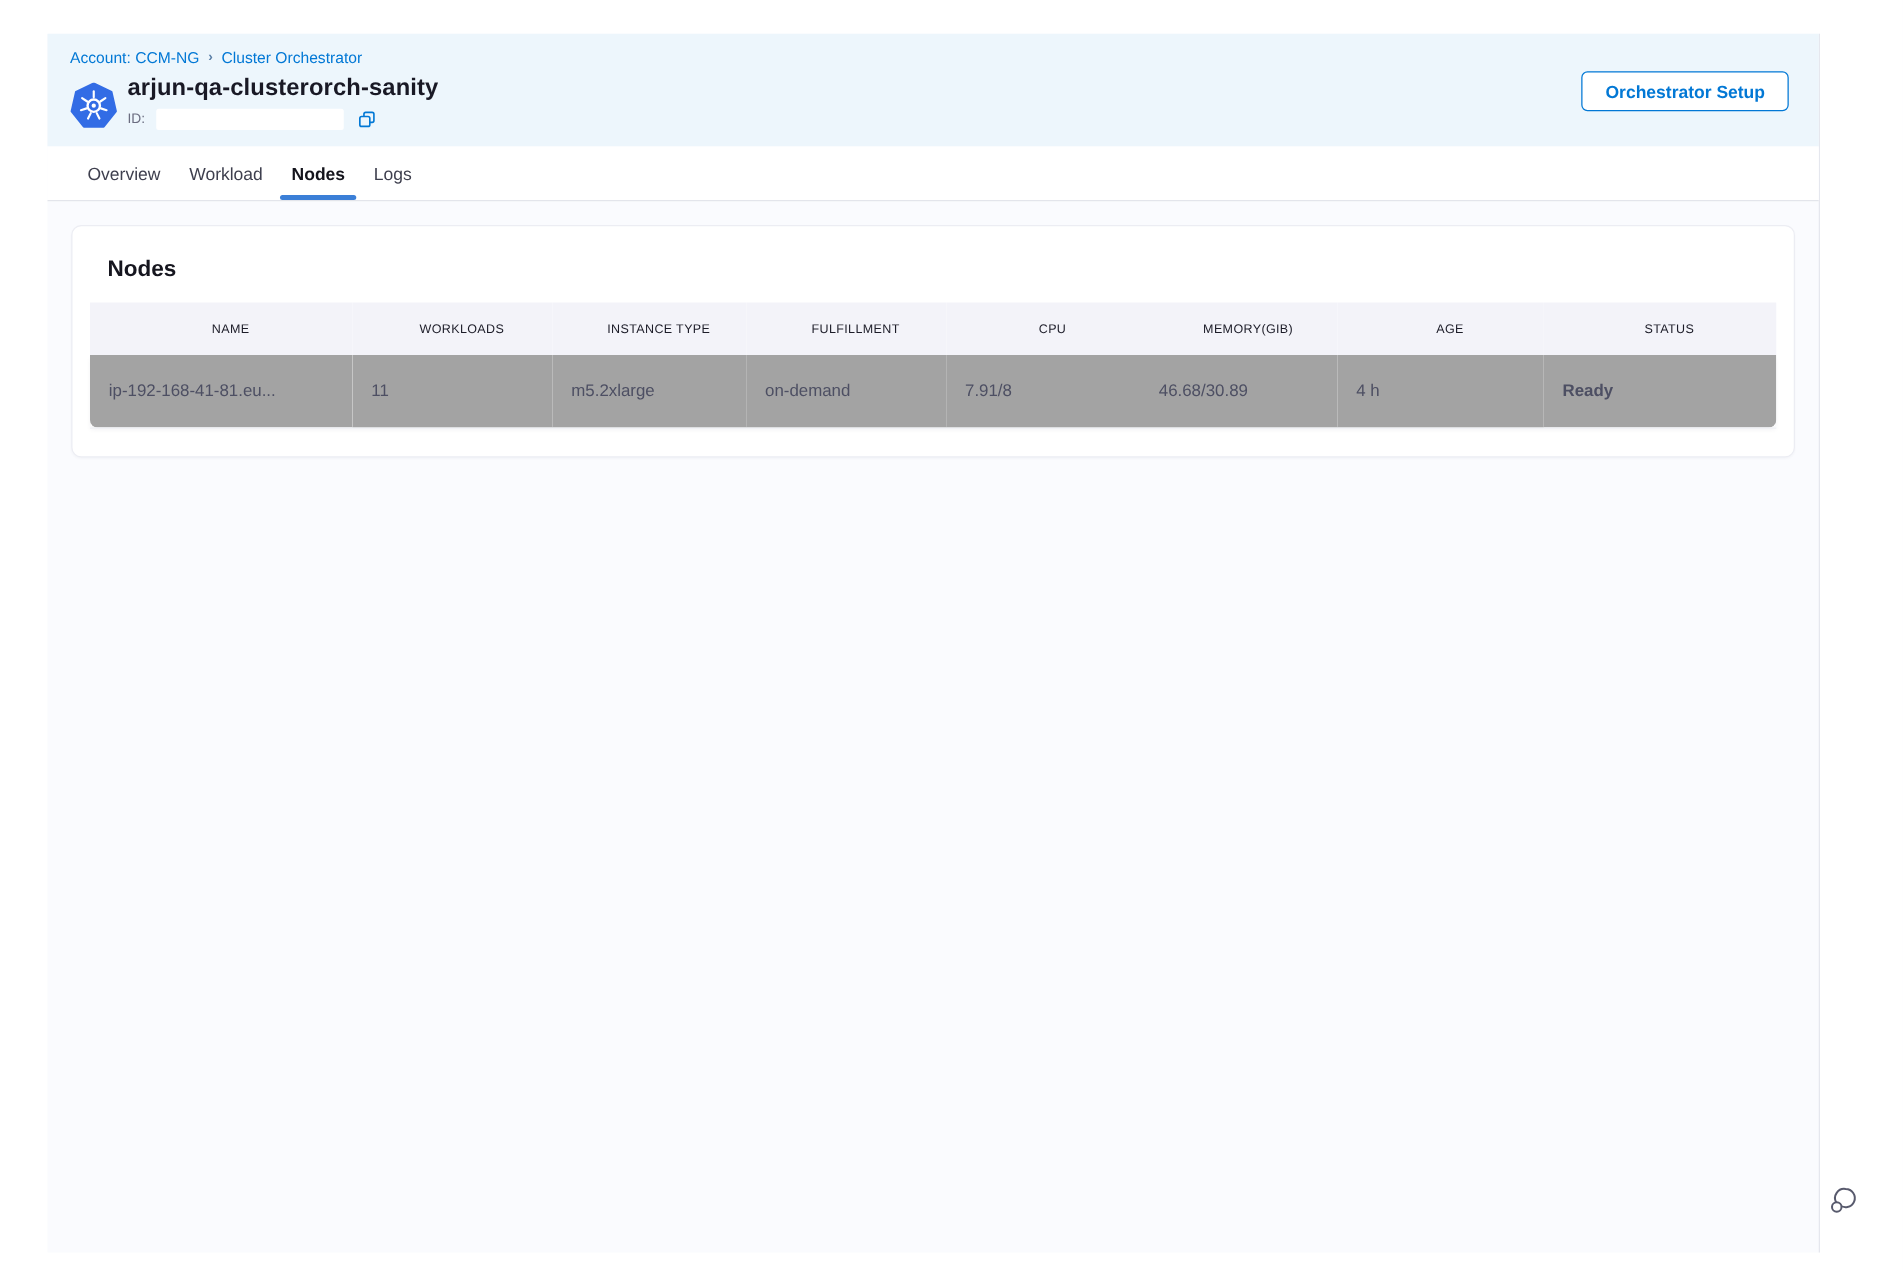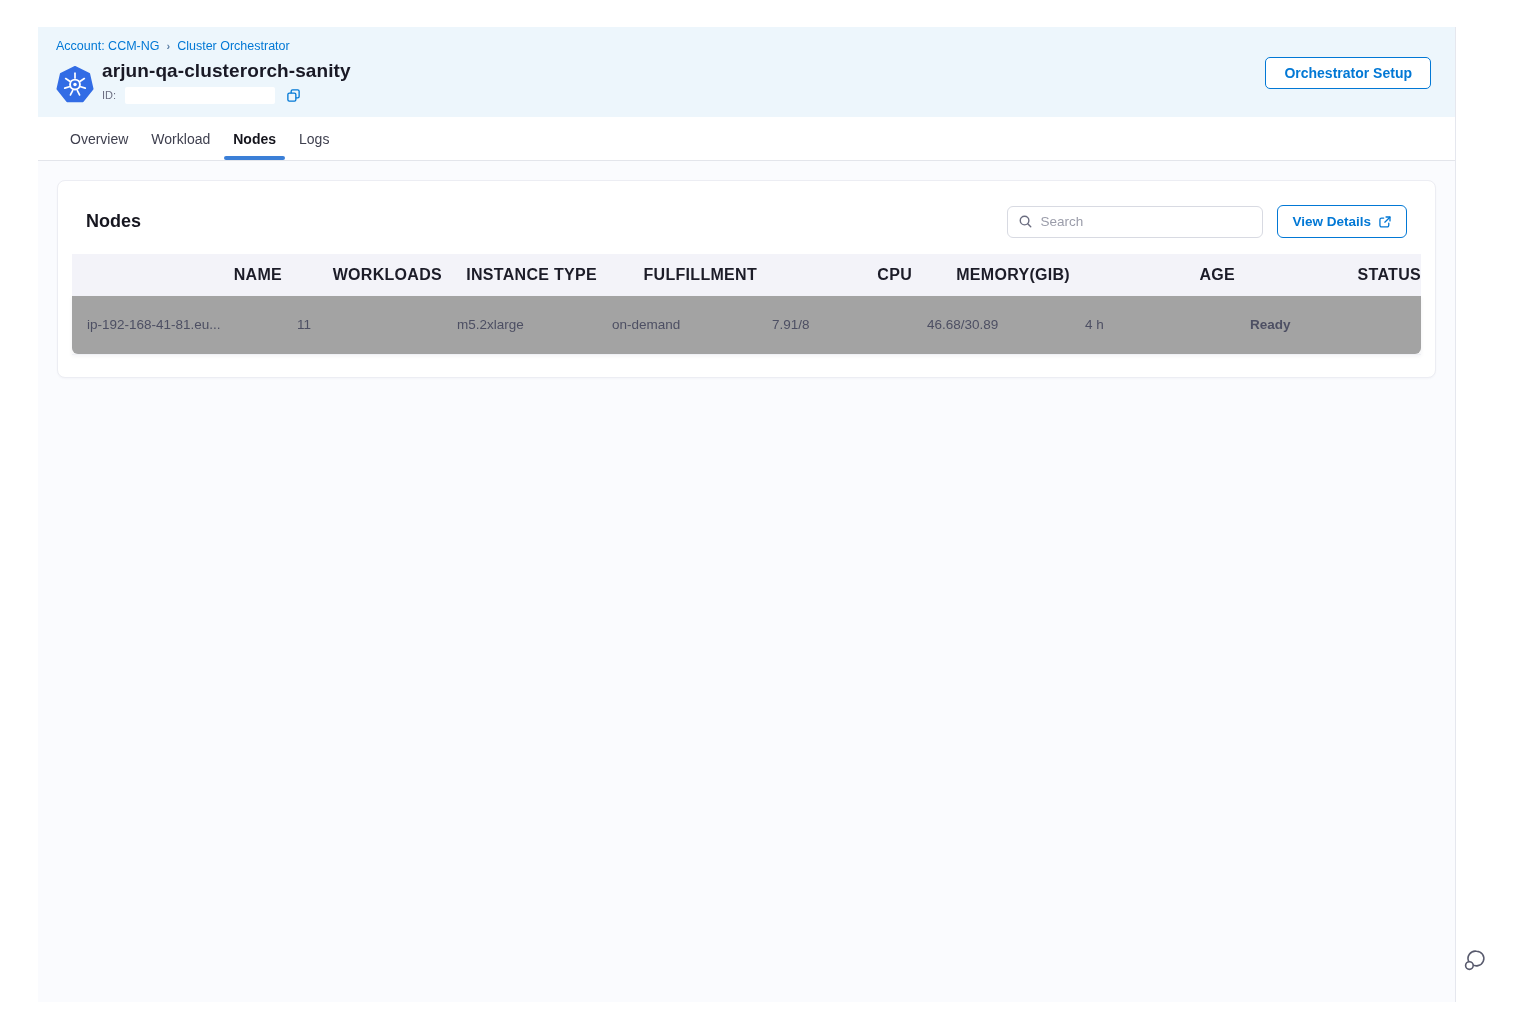--- a/index.html
+++ b/index.html
@@ -71,21 +71,21 @@
     display:flex; align-items:center; gap:7px; height:33px; padding:0 14px;
     background:#ffffff; border:1.5px solid #0278d5; border-radius:6px;
     color:#0278d5; font-weight:bold; font-size:13.5px; cursor:pointer;
     font-family:"Liberation Sans", sans-serif;
   }
 
   
   .node-table { width:100%; border-collapse:collapse; table-layout:fixed; }
   .node-table thead tr { background:#f3f3f9; height:42px; }
   .node-table th {
-    text-align:right; font-size:16px; font-weight:bold; color:#1c1c28;
+    text-align:center; font-size:10px; font-weight:normal; color:#1c1c28;
     letter-spacing:0.3px; padding-left:15px; text-transform:uppercase;
   }
   .node-table tbody tr {
     background:#a3a3a3; height:58px;
     box-shadow:0 2px 4px rgba(40,41,61,0.06);
   }
   .node-table td {
     font-size:13.5px; color:#4d4f63; padding-left:15px;
     border-bottom:1px solid #f0f1f5;
   }
@@ -147,37 +147,20 @@
     <div class="tab">Overview</div>
     <div class="tab">Workload</div>
     <div class="tab active">Nodes</div>
     <div class="tab">Logs</div>
   </div>
 
   <div class="content">
     <div class="card">
       <div class="card-head">
         <div class="card-title">Nodes</div>
-        <div class="card-head-right">
-          <div class="search-box">
-            <svg width="15" height="15" viewBox="0 0 16 16">
-              <circle cx="7" cy="7" r="4.6" fill="none" stroke="#6b6d80" stroke-width="1.5"></circle>
-              <line x1="10.4" y1="10.4" x2="13.6" y2="13.6" stroke="#6b6d80" stroke-width="1.5" stroke-linecap="round"></line>
-            </svg>
-            <input type="text" placeholder="Search" style="">
-          </div>
-          <button class="view-details-btn">
-            <span>View Details</span>
-            <svg width="14" height="14" viewBox="0 0 16 16">
-              <path d="M6.5 3.5H4A1.8 1.8 0 0 0 2.2 5.3v6.5A1.8 1.8 0 0 0 4 13.6h6.5a1.8 1.8 0 0 0 1.8-1.8V9.3" fill="none" stroke="#0278d5" stroke-width="1.5" stroke-linecap="round"></path>
-              <path d="M9.2 2.3h4.5v4.5" fill="none" stroke="#0278d5" stroke-width="1.5" stroke-linecap="round" stroke-linejoin="round"></path>
-              <line x1="13.5" y1="2.5" x2="7.8" y2="8.2" stroke="#0278d5" stroke-width="1.5" stroke-linecap="round"></line>
-            </svg>
-          </button>
-        </div>
       </div>
 
       <table class="node-table">
         <colgroup>
           <col class="c-name">
             <col class="c-workloads">
             <col class="c-instance">
             <col class="c-fulfill">
           <col class="c-cpu">
             <col class="c-mem">

